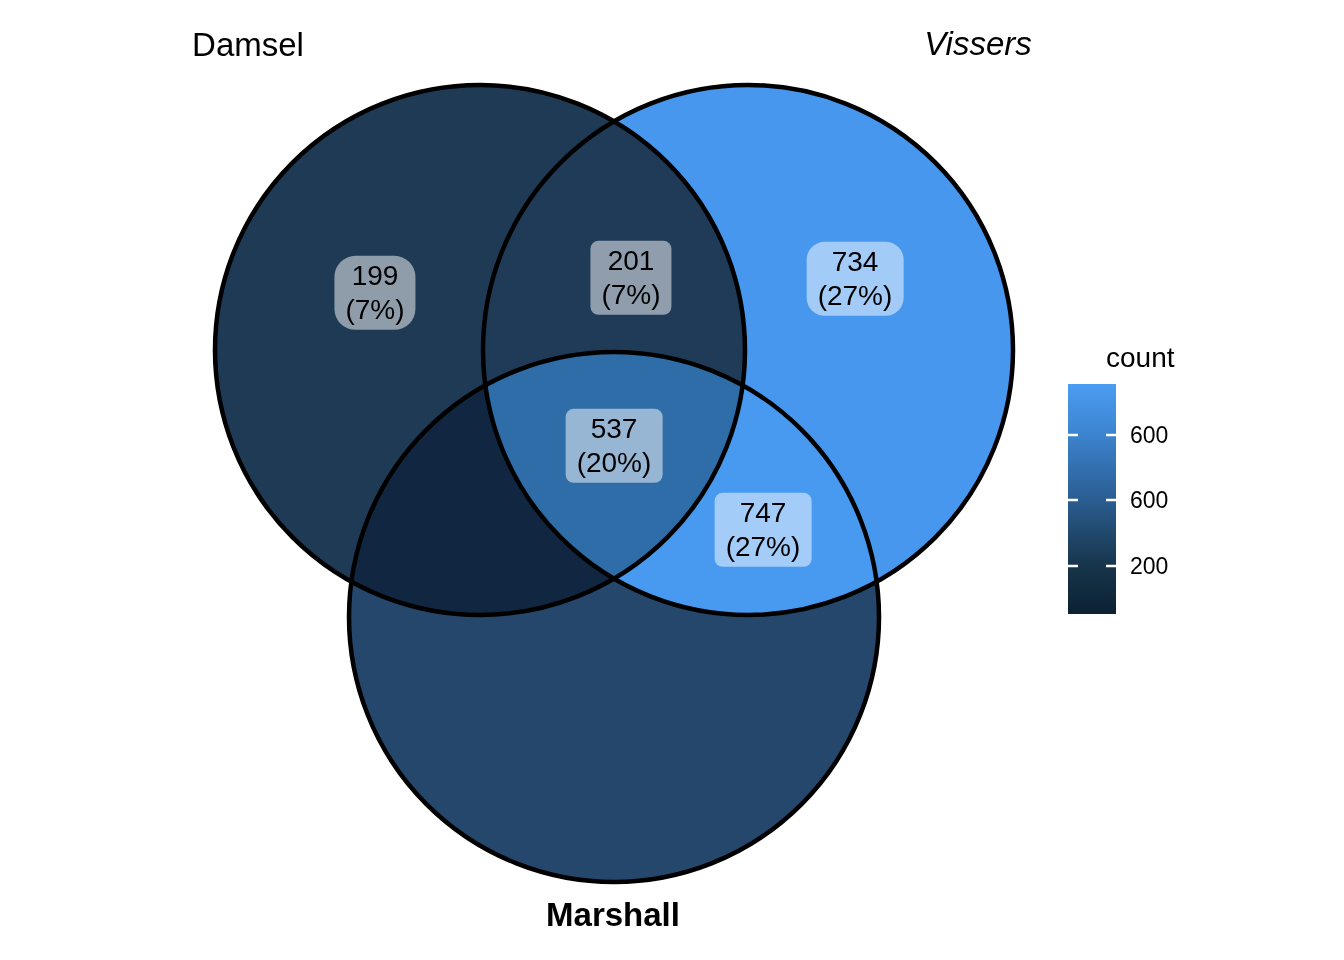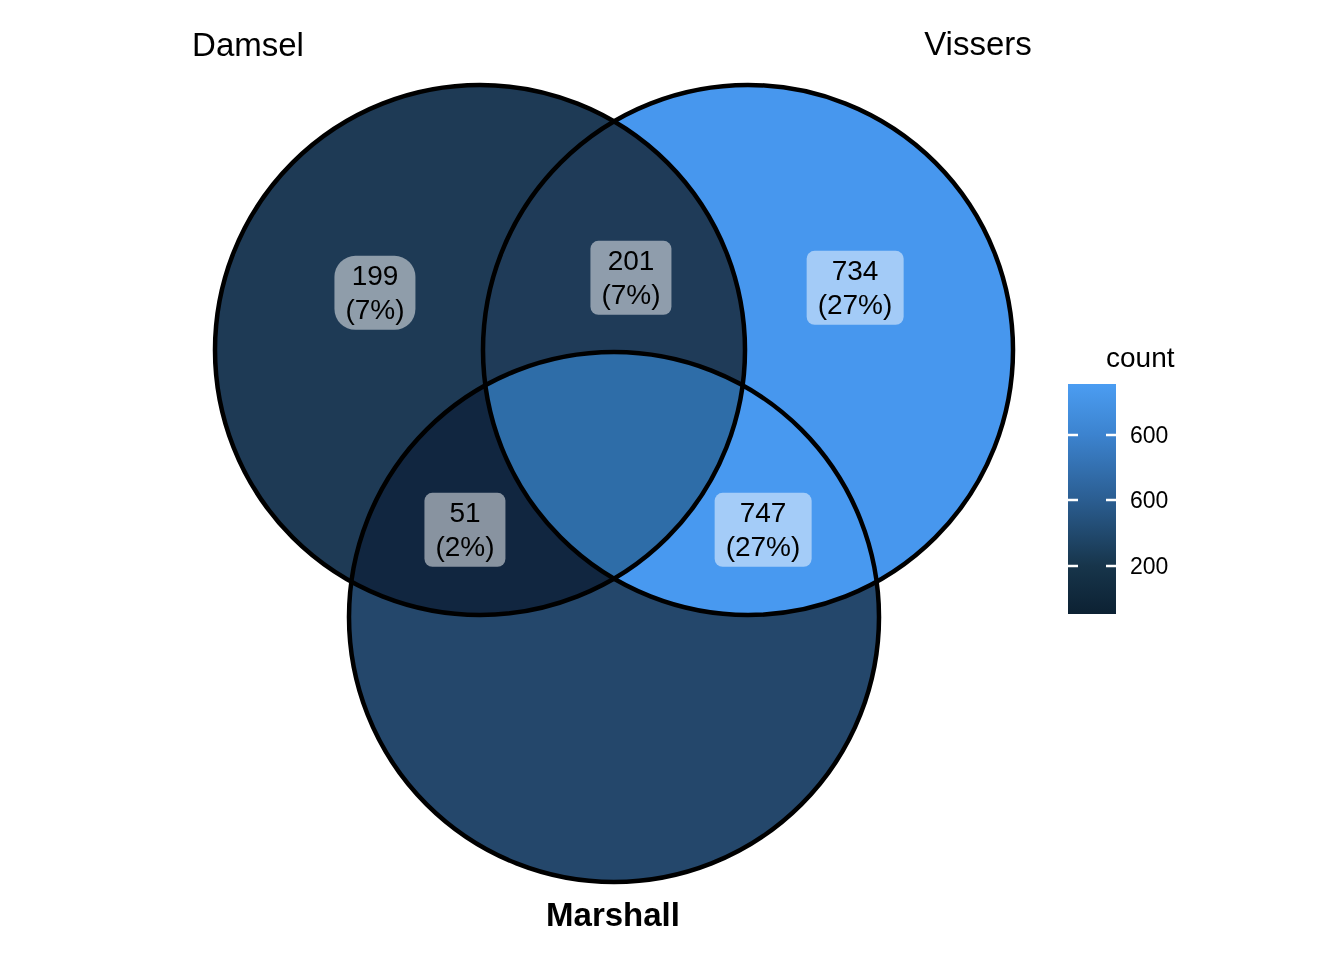--- a/index.html
+++ b/index.html
@@ -64,38 +64,38 @@
       <line x1="1068" y1="435" x2="1078" y2="435"></line>
         <line x1="1106" y1="435" x2="1116" y2="435"></line>
       <line x1="1068" y1="500" x2="1078" y2="500"></line>
         <line x1="1106" y1="500" x2="1116" y2="500"></line>
       <line x1="1068" y1="566" x2="1078" y2="566"></line>
         <line x1="1106" y1="566" x2="1116" y2="566"></line>
     </g>
   </svg>
 
   <div class="set-title" style="left:248px; top:45px;">Damsel</div>
-  <div class="set-title" style="left:978px; top:44px;">Vissers</div>
+  <div class="set-title" style="left:978px; top:44px;font-style:italic;">Vissers</div>
   <div class="set-title" style="left:613px; top:915px;font-weight:bold;">Marshall</div>
 
   <div class="vbox" style="left:375px; top:293px;border-radius:21px;">
     <div>199</div>
     <div>(7%)</div>
   </div>
   <div class="vbox" style="left:631px; top:266px;margin-top:12px;">
     <div>201</div>
     <div>(7%)</div>
   </div>
-  <div class="vbox" style="left:855px; top:288px;">
+  <div class="vbox" style="left:855px; top:279px;border-radius:18px;">
     <div>734</div>
     <div>(27%)</div>
   </div>
-  <div class="vbox" style="left:465px; top:530px;">
-    <div>51</div>
-    <div>(2%)</div>
+  <div class="vbox" style="left:614px; top:446px;">
+    <div>537</div>
+    <div>(20%)</div>
   </div>
   <div class="vbox" style="left:763px; top:530px;">
     <div>747</div>
     <div>(27%)</div>
   </div>
 
   <div class="legend-title">count</div>
   <div class="legend-tick-label" style="top:435px;">600</div>
   <div class="legend-tick-label" style="top:500px;">600</div>
   <div class="legend-tick-label" style="top:566px;">200</div>

